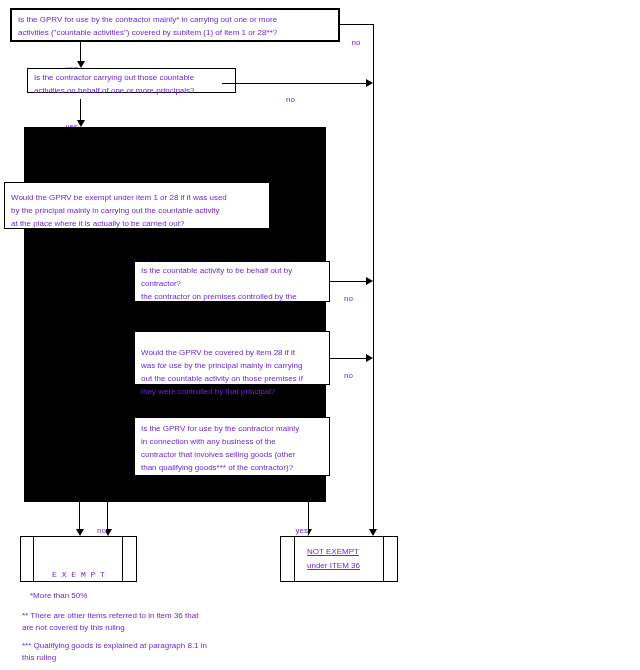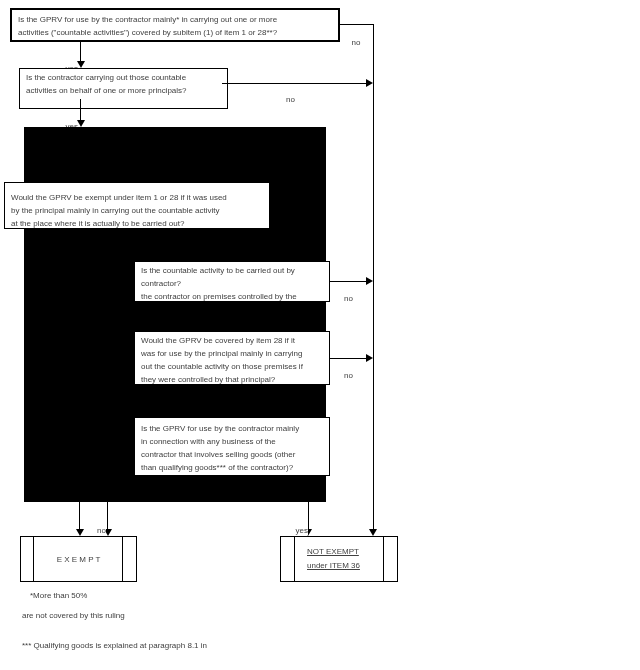--- a/index.html
+++ b/index.html
@@ -1,18 +1,18 @@
 <!DOCTYPE html>
 <html><head>
 <meta charset="utf-8">
 <style>
   html,body{margin:0;padding:0;background:#fff;}
   #stage{
     position:relative;width:640px;height:670px;background:#ffffff;
-    font-family:"Liberation Sans", sans-serif;color:#404040;overflow:hidden;
+    font-family:"Liberation Sans", sans-serif;color:#6d28d9;overflow:hidden;
   }
   .box{position:absolute;background:#fff;border:1px solid #000;box-sizing:border-box;}
   .box .txt{padding:3px 0 0 6px;}
   .bl{font-size:8px;line-height:13px;white-space:nowrap;}
   .lbl{position:absolute;font-size:8px;line-height:9px;background:#fff;white-space:nowrap;margin-top:19px;}
   .vline,.hline{position:absolute;background:#000;}
   .vline{width:1px;}
   .hline{height:1px;}
   .ah-down{position:absolute;width:0;height:0;border-left:4px solid transparent;border-right:4px solid transparent;border-top:7px solid #000;}
   .ah-right{position:absolute;width:0;height:0;border-top:4px solid transparent;border-bottom:4px solid transparent;border-left:7px solid #000;}
@@ -33,21 +33,21 @@
   </div>
 
   <div class="vline" style="left:80px;top:42px;height:20px;"></div>
   <div class="ah-down" style="left:77px;top:61px;"></div>
   <div class="lbl" style="left:56px;top:45px;width:22px;text-align:right;">yes</div>
 
   <div class="hline" style="left:340px;top:24px;width:33px;"></div>
   <div class="vline" style="left:373px;top:24px;height:505px;"></div>
   <div class="lbl" style="left:348px;top:19px;width:16px;text-align:center;">no</div>
 
-  <div class="box" style="left:19px;top:68px;width:209px;height:41px;">
+  <div class="box" style="left:27px;top:68px;width:209px;height:25px;">
     <div class="txt" style="padding-top:2px;">
       <div class="bl">Is the contractor carrying out those countable</div>
       <div class="bl">activities on behalf of one or more principals?</div>
     </div>
   </div>
 
   <div class="hline" style="left:222px;top:83px;width:144px;"></div>
   <div class="ah-right" style="left:366px;top:79px;"></div>
   <div class="lbl" style="left:286px;top:76px;">no</div>
 
@@ -60,32 +60,32 @@
   <div class="box" style="left:4px;top:182px;width:266px;height:47px;">
     <div class="txt" style="padding-top:8px;">
       <div class="bl">Would the GPRV be exempt under item 1 or 28 if it was used</div>
       <div class="bl">by the principal mainly in carrying out the countable activity</div>
       <div class="bl">at the place where it is actually to be carried out?</div>
     </div>
   </div>
 
   <div class="box" style="left:134px;top:261px;width:196px;height:41px;">
     <div class="txt" style="padding-top:2px;">
-      <div class="bl">Is the countable activity to be carried out by</div>
+      <div class="bl">Is the countable activity to be behalf out by</div>
       <div class="bl">contractor?</div>
       <div class="bl">the contractor on premises controlled by the</div>
     </div>
   </div>
 
   <div class="hline" style="left:330px;top:281px;width:36px;"></div>
   <div class="ah-right" style="left:366px;top:277px;"></div>
   <div class="lbl" style="left:344px;top:275px;">no</div>
 
   <div class="box" style="left:134px;top:331px;width:196px;height:54px;">
-    <div class="txt" style="padding-top:2px;">
+    <div class="txt" style="padding-top:2px;margin-top:12px;">
       <div class="bl">Would the GPRV be covered by item 28 if it</div>
       <div class="bl">was for use by the principal mainly in carrying</div>
       <div class="bl">out the countable activity on those premises if</div>
       <div class="bl">they were controlled by that principal?</div>
     </div>
   </div>
 
   <div class="hline" style="left:330px;top:358px;width:36px;"></div>
   <div class="ah-right" style="left:366px;top:354px;"></div>
   <div class="lbl" style="left:344px;top:352px;">no</div>
@@ -103,38 +103,40 @@
   <div class="ah-down" style="left:76px;top:529px;"></div>
   <div class="vline" style="left:107px;top:502px;height:27px;"></div>
   <div class="ah-down" style="left:104px;top:529px;"></div>
   <div class="lbl" style="left:90px;top:507px;width:16px;text-align:right;">no</div>
 
   <div class="vline" style="left:308px;top:502px;height:27px;"></div>
   <div class="ah-down" style="left:304px;top:529px;"></div>
   <div class="lbl" style="left:290px;top:507px;width:18px;text-align:right;">yes</div>
   <div class="ah-down" style="left:369px;top:529px;"></div>
 
-  <div class="box" style="left:20px;top:536px;width:117px;height:46px;display:flex;align-items:center;justify-content:center;">
+  <div class="box" style="left:20px;top:536px;width:117px;height:46px;display:flex;align-items:flex-end;justify-content:center;font-family:Liberation Mono, monospace;">
     <div class="pp-bar" style="left:12px;"></div>
     <div class="pp-bar" style="right:13px;"></div>
     <div class="bl">E X E M P T</div>
   </div>
 
   <div class="box" style="left:280px;top:536px;width:118px;height:46px;">
     <div class="pp-bar" style="left:13px;"></div>
     <div class="pp-bar" style="right:13px;"></div>
     <div class="txt" style="padding:8px 0 0 26px;text-decoration:underline;">
       <div class="bl" style="line-height:14px;">NOT EXEMPT</div>
       <div class="bl" style="line-height:14px;">under ITEM 36</div>
     </div>
   </div>
 
   <div class="fn" style="left:30px;top:590px;">
     <div>*More than 50%</div>
   </div>
   <div class="fn" style="left:22px;top:610px;">
+    <div>** There are other items referred to in item 36 that</div>
     <div>are not covered by this ruling</div>
   </div>
   <div class="fn" style="left:22px;top:640px;">
     <div>*** Qualifying goods is explained at paragraph 8.1 in</div>
+    <div>this ruling</div>
   </div>
 
 </div>
 
 </body></html>

